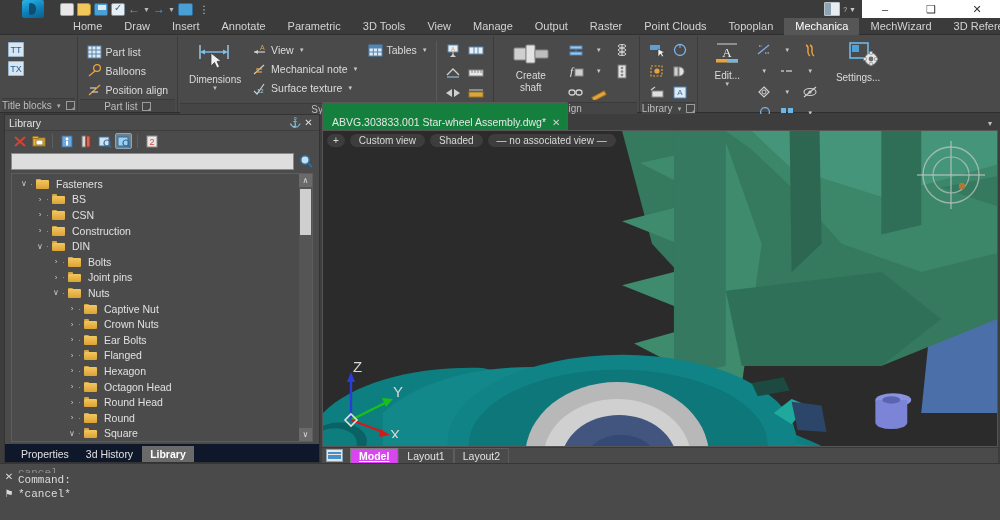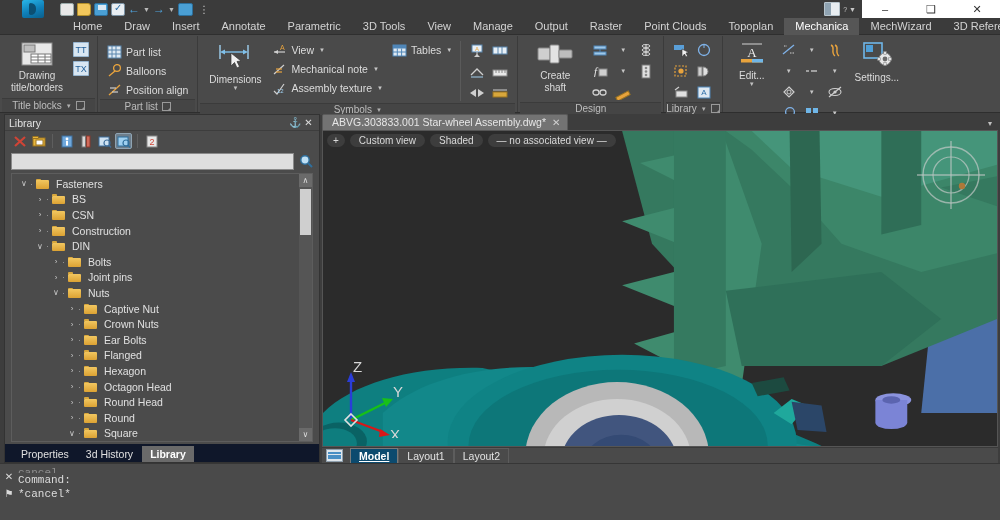--- a/index.html
+++ b/index.html
@@ -114,22 +114,22 @@
       display:flex;align-items:center;justify-content:center;cursor:default;}
   .tscroll .thumb{ position:absolute; left:1px; right:1px; top:15px; height:46px; background:#cfcfcf; cursor:default;}
 
   .pal-tabs { height:18px; display:flex; align-items:flex-end; gap:1px; padding-left:8px; background:#0f172a;}
   .ptab { font-size:10.5px; color:#e0e0e0; padding:2px 8px 2px; cursor:default; }
   .ptab.active { background:#6a6a6a; color:#fff; font-weight:bold; }
 
   
   .docarea { position:absolute; left:322px; top:0; right:2px; bottom:0; display:flex; flex-direction:column;}
   .doctabs { height:16px; background:#3d3d3d; display:flex; align-items:flex-end; position:relative;}
-  .doctab { display:flex; align-items:center; gap:6px; background:#737373; border:1px solid #5a5a5a;
-            border-bottom:none; padding:1px 7px 2px 9px; font-size:10.5px; color:#e6e6e6;
+  .doctab { display:flex; align-items:center; gap:6px; background:#15803d; border:1px solid #5a5a5a;
+            border-bottom:none; padding:13px 7px 2px 9px; font-size:10.5px; color:#e6e6e6;
             border-radius:2px 2px 0 0; cursor:default;}
   .doctab .x { font-size:10px; color:#d0d0d0; }
   .doc-caret{ position:absolute; right:6px; bottom:2px; font-size:8px; color:#c0c0c0;}
 
   .viewport { flex:1; position:relative; background:#2b2b2b; border:1px solid #555; overflow:hidden;}
   .vpbar { position:absolute; left:4px; top:3px; display:flex; align-items:center; gap:5px; z-index:6;}
   .vchip { background:rgba(68,68,68,.72); color:#dadada; font-size:10px; border-radius:9px;
            padding:1px 9px; white-space:nowrap; cursor:default; }
   .vchip.plus { padding:1px 6px; }
 
@@ -138,21 +138,21 @@
 
   svg.scene { position:absolute; inset:0; width:100%; height:100%; }
 
   
   .modelbar { height:16px; background:#4a4a4a; display:flex; align-items:center; gap:0; padding-left:4px;
               border-top:1px solid #3a3a3a;}
   .mico { width:17px; height:13px; margin-right:7px; background:#dfe6ec; border:1px solid #8fa0ae;
           display:flex; flex-direction:column; justify-content:space-evenly; padding:1px;}
   .mico i{display:block;height:2px;background:#4a8fc4;}
   .mtab { font-size:10.5px; color:#e2e2e2; padding:1px 8px; border:1px solid transparent; cursor:default;}
-  .mtab.active { background:#0c4a6e; color:#fff; font-weight:bold; border-color:#7a7a7a;text-decoration:underline;}
+  .mtab.active { background:#d946ef; color:#fff; font-weight:bold; border-color:#7a7a7a;text-decoration:underline;}
   .mtab:not(.active){ border-color:#5d5d5d; }
 
   
   .cmdwrap { position:absolute; left:0; right:0; bottom:0; height:57px; background:#4a4a4a;
              border-top:1px solid #363636; display:flex; }
   .cmdside { width:18px; display:flex; flex-direction:column; align-items:center; padding-top:7px; gap:6px;}
   .cmdside span{ font-size:10px; color:#d9d9d9; cursor:default;}
   .cmdtext { flex:1; padding-top:2px; font-family:"Liberation Mono", monospace; font-size:11px;
              color:#dcdcdc; line-height:14px; overflow:hidden;}
   .cmdtext div{ white-space:nowrap; }
@@ -205,35 +205,20 @@
       <div class="tab">Topoplan</div>
       <div class="tab active">Mechanica</div>
       <div class="tab">MechWizard</div>
       <div class="tab">3D Reference Editor</div>
     </div>
 
   <div class="ribbon">
 
     <div class="panel">
       <div class="panel-body">
-        <div class="bigbtn">
-          <span>
-            <svg width="34" height="26" viewBox="0 0 34 26">
-              <rect x="2" y="2" width="30" height="22" fill="#e9e9e9" stroke="#8c8c8c"></rect>
-              <rect x="4" y="4" width="11" height="7" fill="#bfbfbf" stroke="#7a7a7a"></rect>
-              <rect x="11" y="13" width="20" height="9" fill="#fff" stroke="#777"></rect>
-              <line x1="11" y1="16" x2="31" y2="16" stroke="#777"></line>
-              <line x1="11" y1="19" x2="31" y2="19" stroke="#777"></line>
-              <line x1="18" y1="13" x2="18" y2="22" stroke="#777"></line>
-              <line x1="25" y1="13" x2="25" y2="22" stroke="#777"></line>
-            </svg>
-          </span>
-          <span class="lbl">Drawing</span>
-          <span class="lbl">title/borders</span>
-        </div>
         <div class="smrow" style="padding-top:1px;">
           <div class="iconbox">
             <svg width="16" height="15">
                 <rect x="0" y="0" width="16" height="15" fill="#d8e6f2" stroke="#5a86ad"></rect>
                 <text x="8" y="11" font-size="9" fill="#1f5c96" text-anchor="middle" font-family="Liberation Sans">TT</text>
               </svg>
           </div>
           <div class="iconbox">
             <svg width="16" height="15">
                 <rect x="0" y="0" width="16" height="15" fill="#d8e6f2" stroke="#5a86ad"></rect>
@@ -318,21 +303,21 @@
                 <line x1="4" y1="9" x2="10" y2="9" stroke="#e8a33d" stroke-width="1.2"></line>
               </svg>
             <span class="lbl">Mechanical note</span>
             <span class="cv">▼</span>
           </div>
           <div class="smitem">
             <svg width="15" height="13">
                 <path d="M2 9 L5 12 L12 2" fill="none" stroke="#cfcfcf" stroke-width="1.2"></path>
                 <text x="5" y="11" font-size="6" fill="#9fd0f0" font-family="Liberation Sans">12</text>
               </svg>
-            <span class="lbl">Assembly texture</span>
+            <span class="lbl">Surface texture</span>
             <span class="cv">▼</span>
           </div>
         </div>
         <div class="smrow" style="padding-top:2px;">
           <div class="smitem">
             <svg width="15" height="13">
                 <rect x="1" y="1" width="13" height="11" fill="#dfe9f2" stroke="#4f86b8"></rect>
                 <rect x="1" y="1" width="13" height="3.5" fill="#4f86b8"></rect>
                 <line x1="5.3" y1="4.5" x2="5.3" y2="12" stroke="#4f86b8"></line>
                 <line x1="9.6" y1="4.5" x2="9.6" y2="12" stroke="#4f86b8"></line>
@@ -579,21 +564,21 @@
                 <rect x="2" y="2" width="5" height="5" fill="#6fb6e8"></rect>
                 <rect x="9" y="2" width="5" height="5" fill="#6fb6e8"></rect>
                 <rect x="2" y="9" width="5" height="5" fill="#6fb6e8"></rect>
                 <rect x="9" y="9" width="5" height="5" fill="#6fb6e8"></rect>
               </svg>
             </div>
           <div class="iconbox">
               <span style="font-size:6px;color:#c6c6c6;">▼</span>
             </div>
         </div>
-        <div class="bigbtn" style="width:56px;">
+        <div class="bigbtn" style="width:56px;align-items:flex-end;">
           <span>
             <svg width="34" height="28" viewBox="0 0 34 28">
               <rect x="4" y="2" width="18" height="15" fill="none" stroke="#6fb6e8" stroke-width="1.6"></rect>
               <rect x="6" y="4" width="7" height="7" fill="#4f9fd8"></rect>
               <g transform="translate(19,12)">
                 <circle cx="6" cy="6" r="6" fill="#e8e8e8" stroke="#8a8a8a"></circle>
                 <circle cx="6" cy="6" r="2.4" fill="#6a6a6a"></circle>
                 <g fill="#e8e8e8" stroke="#8a8a8a" stroke-width=".6">
                   <rect x="4.8" y="-1.4" width="2.4" height="3"></rect>
                   <rect x="4.8" y="9.4" width="2.4" height="3"></rect>

